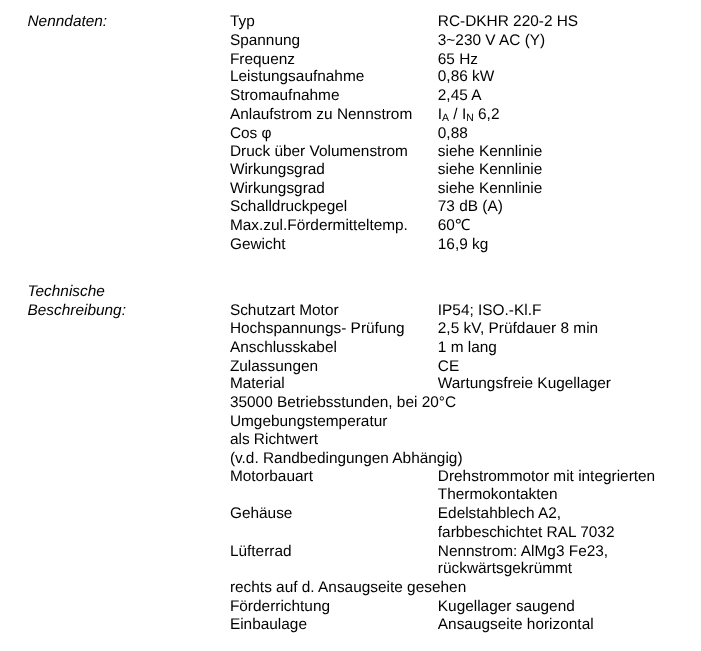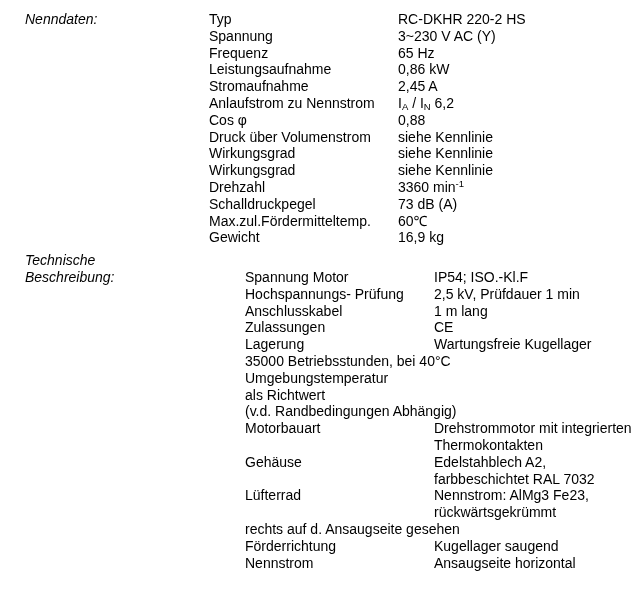--- a/index.html
+++ b/index.html
@@ -45,22 +45,21 @@
   }
   .row-label {
     width: 189px;
     flex-shrink: 0;
   }
   .row-value {
     flex: 1;
     min-width: 0;
   }
   .section-technische {
-    margin-top: 6px;
-    gap: 36px;
+    margin-top: 27px;
   }
   .section-technische .rows {
     margin-top: 16.8px; 
   }
   sub, sup {
     font-size: 0.68em;
     line-height: 0;
   }
   sub { vertical-align: -0.25em; }
   sup { vertical-align: 0.55em; }
@@ -119,24 +118,20 @@
       <div class="row">
         <div class="row-label">Wirkungsgrad</div>
         <div class="row-value">siehe Kennlinie</div>
       </div>
 
       <div class="row">
         <div class="row-label">Wirkungsgrad</div>
         <div class="row-value">siehe Kennlinie</div>
       </div>
 
-      <div class="row">
-        <div class="row-label">Drehzahl</div>
-        <div class="row-value"><span>3360 min</span><sup>-1</sup></div>
-      </div>
 
       <div class="row">
         <div class="row-label">Schalldruckpegel</div>
         <div class="row-value">73 dB (A)</div>
       </div>
 
       <div class="row">
         <div class="row-label">Max.zul.Fördermitteltemp.</div>
         <div class="row-value">60℃</div>
       </div>
@@ -150,47 +145,47 @@
   </div>
 
   <div class="section section-technische">
     <div class="section-title">
       <div>Technische</div>
       <div>Beschreibung:</div>
     </div>
     <div class="rows">
 
       <div class="row">
-        <div class="row-label">Spannung Motor</div>
+        <div class="row-label">Schutzart Motor</div>
         <div class="row-value">IP54; ISO.-Kl.F</div>
       </div>
 
       <div class="row">
         <div class="row-label">Hochspannungs- Prüfung</div>
-        <div class="row-value">2,5 kV, Prüfdauer 1 min</div>
+        <div class="row-value">2,5 kV, Prüfdauer 8 min</div>
       </div>
 
       <div class="row">
         <div class="row-label">Anschlusskabel</div>
         <div class="row-value">1 m lang</div>
       </div>
 
       <div class="row">
         <div class="row-label">Zulassungen</div>
         <div class="row-value">CE</div>
       </div>
 
       <div class="row">
-        <div class="row-label">Lagerung</div>
+        <div class="row-label">Material</div>
         <div class="row-value">Wartungsfreie Kugellager</div>
       </div>
 
       <div class="row">
         <div class="row-value">
-          <div>35000 Betriebsstunden, bei 40°C</div>
+          <div>35000 Betriebsstunden, bei 20°C</div>
           <div>Umgebungstemperatur</div>
           <div>als Richtwert</div>
           <div>(v.d. Randbedingungen Abhängig)</div>
         </div>
       </div>
 
       <div class="row">
         <div class="row-label">Motorbauart</div>
         <div class="row-value">
           <div>Drehstrommotor mit integrierten</div>
@@ -217,20 +212,20 @@
       <div class="row">
         <div class="row-value">rechts auf d. Ansaugseite gesehen</div>
       </div>
 
       <div class="row">
         <div class="row-label">Förderrichtung</div>
         <div class="row-value">Kugellager saugend</div>
       </div>
 
       <div class="row">
-        <div class="row-label">Nennstrom</div>
+        <div class="row-label">Einbaulage</div>
         <div class="row-value">Ansaugseite horizontal</div>
       </div>
 
     </div>
   </div>
 
 </div>
 
 </body></html>

